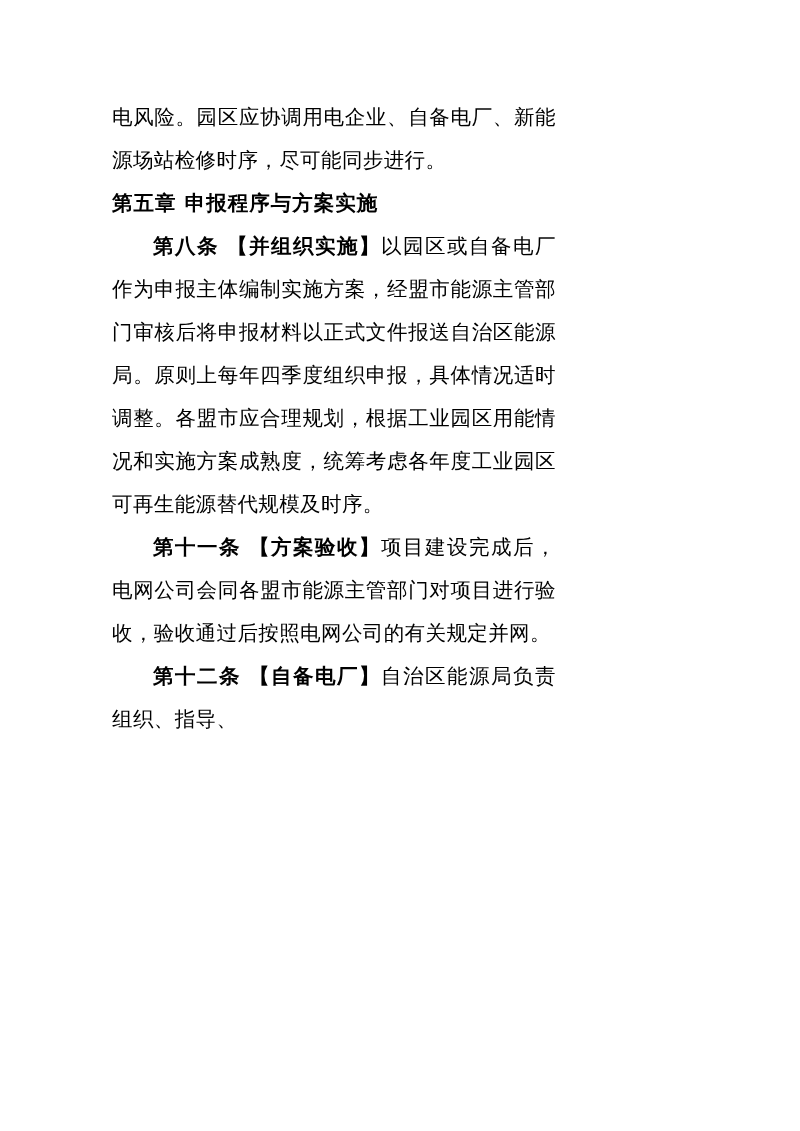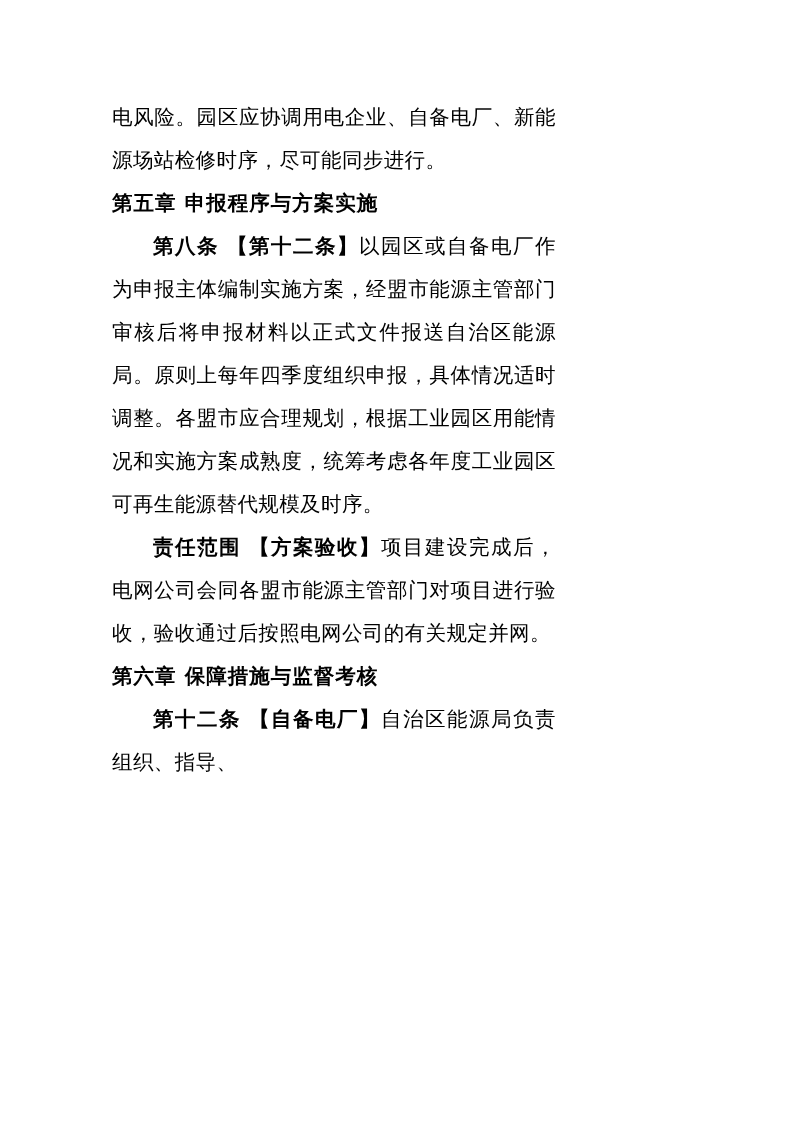--- a/index.html
+++ b/index.html
@@ -49,18 +49,17 @@
     font-weight: bold;
   }
 </style>
 </head>
 <body>
 
 <div class="page">
   <div class="doc-body" id="doc-body">
       <p class="para no-indent"><span>电风险。园区应协调用电企业、自备电厂、新能源场站检修时序，尽可能同步进行。</span></p>
       <p class="chapter-heading">第五章  申报程序与方案实施</p>
-      <p class="para"><span class="label">第八条</span><span>  </span><span class="label">【第十二条】</span><span>以园区或自备电厂作为申报主体编制实施方案，经盟市能源主管部门审核后将申报材料以正式文件报送自治区能源局。原则上每年四季度组织申报，具体情况适时调整。各盟市应合理规划，根据工业园区用能情况和实施方案成熟度，统筹考虑各年度工业园区可再生能源替代规模及时序。</span></p>
-      <p class="para"><span class="label">责任范围</span><span>  </span><span class="label">【方案验收】</span><span>项目建设完成后，电网公司会同各盟市能源主管部门对项目进行验收，验收通过后按照电网公司的有关规定并网。</span></p>
-      <p class="chapter-heading">第六章  保障措施与监督考核</p>
+      <p class="para"><span class="label">第八条</span><span>  </span><span class="label">【并组织实施】</span><span>以园区或自备电厂作为申报主体编制实施方案，经盟市能源主管部门审核后将申报材料以正式文件报送自治区能源局。原则上每年四季度组织申报，具体情况适时调整。各盟市应合理规划，根据工业园区用能情况和实施方案成熟度，统筹考虑各年度工业园区可再生能源替代规模及时序。</span></p>
+      <p class="para"><span class="label">第十一条</span><span>  </span><span class="label">【方案验收】</span><span>项目建设完成后，电网公司会同各盟市能源主管部门对项目进行验收，验收通过后按照电网公司的有关规定并网。</span></p>
       <p class="para"><span class="label">第十二条</span><span>  </span><span class="label">【自备电厂】</span><span>自治区能源局负责组织、指导、</span></p>
     </div>
 </div>
 
 </body></html>

